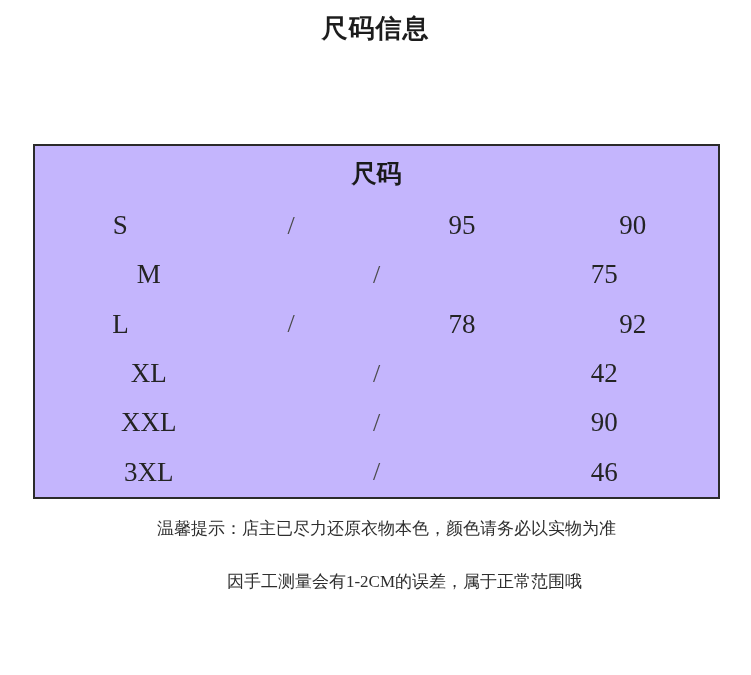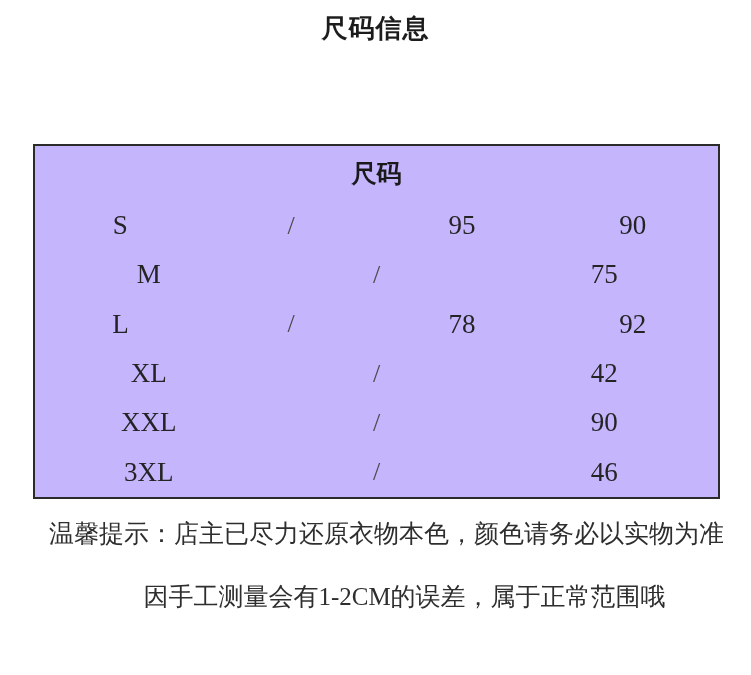--- a/index.html
+++ b/index.html
@@ -65,21 +65,21 @@
   .tr.data .cell.slash {
     color: #4a4a4a;
     font-size: 26px;
   }
   .notes {
     position: absolute;
     top: 517px;
     left: 0;
     width: 100%;
     text-align: center;
-    font-size: 25px;
+    font-size: 17px;
     color: #2e2e2e;
   }
   .note-line-1 {
     margin: 0;
     transform: translateX(11px);
   }
   .note-line-2 {
     margin: 30px 0 0 0;
     transform: translateX(29px);
   }

